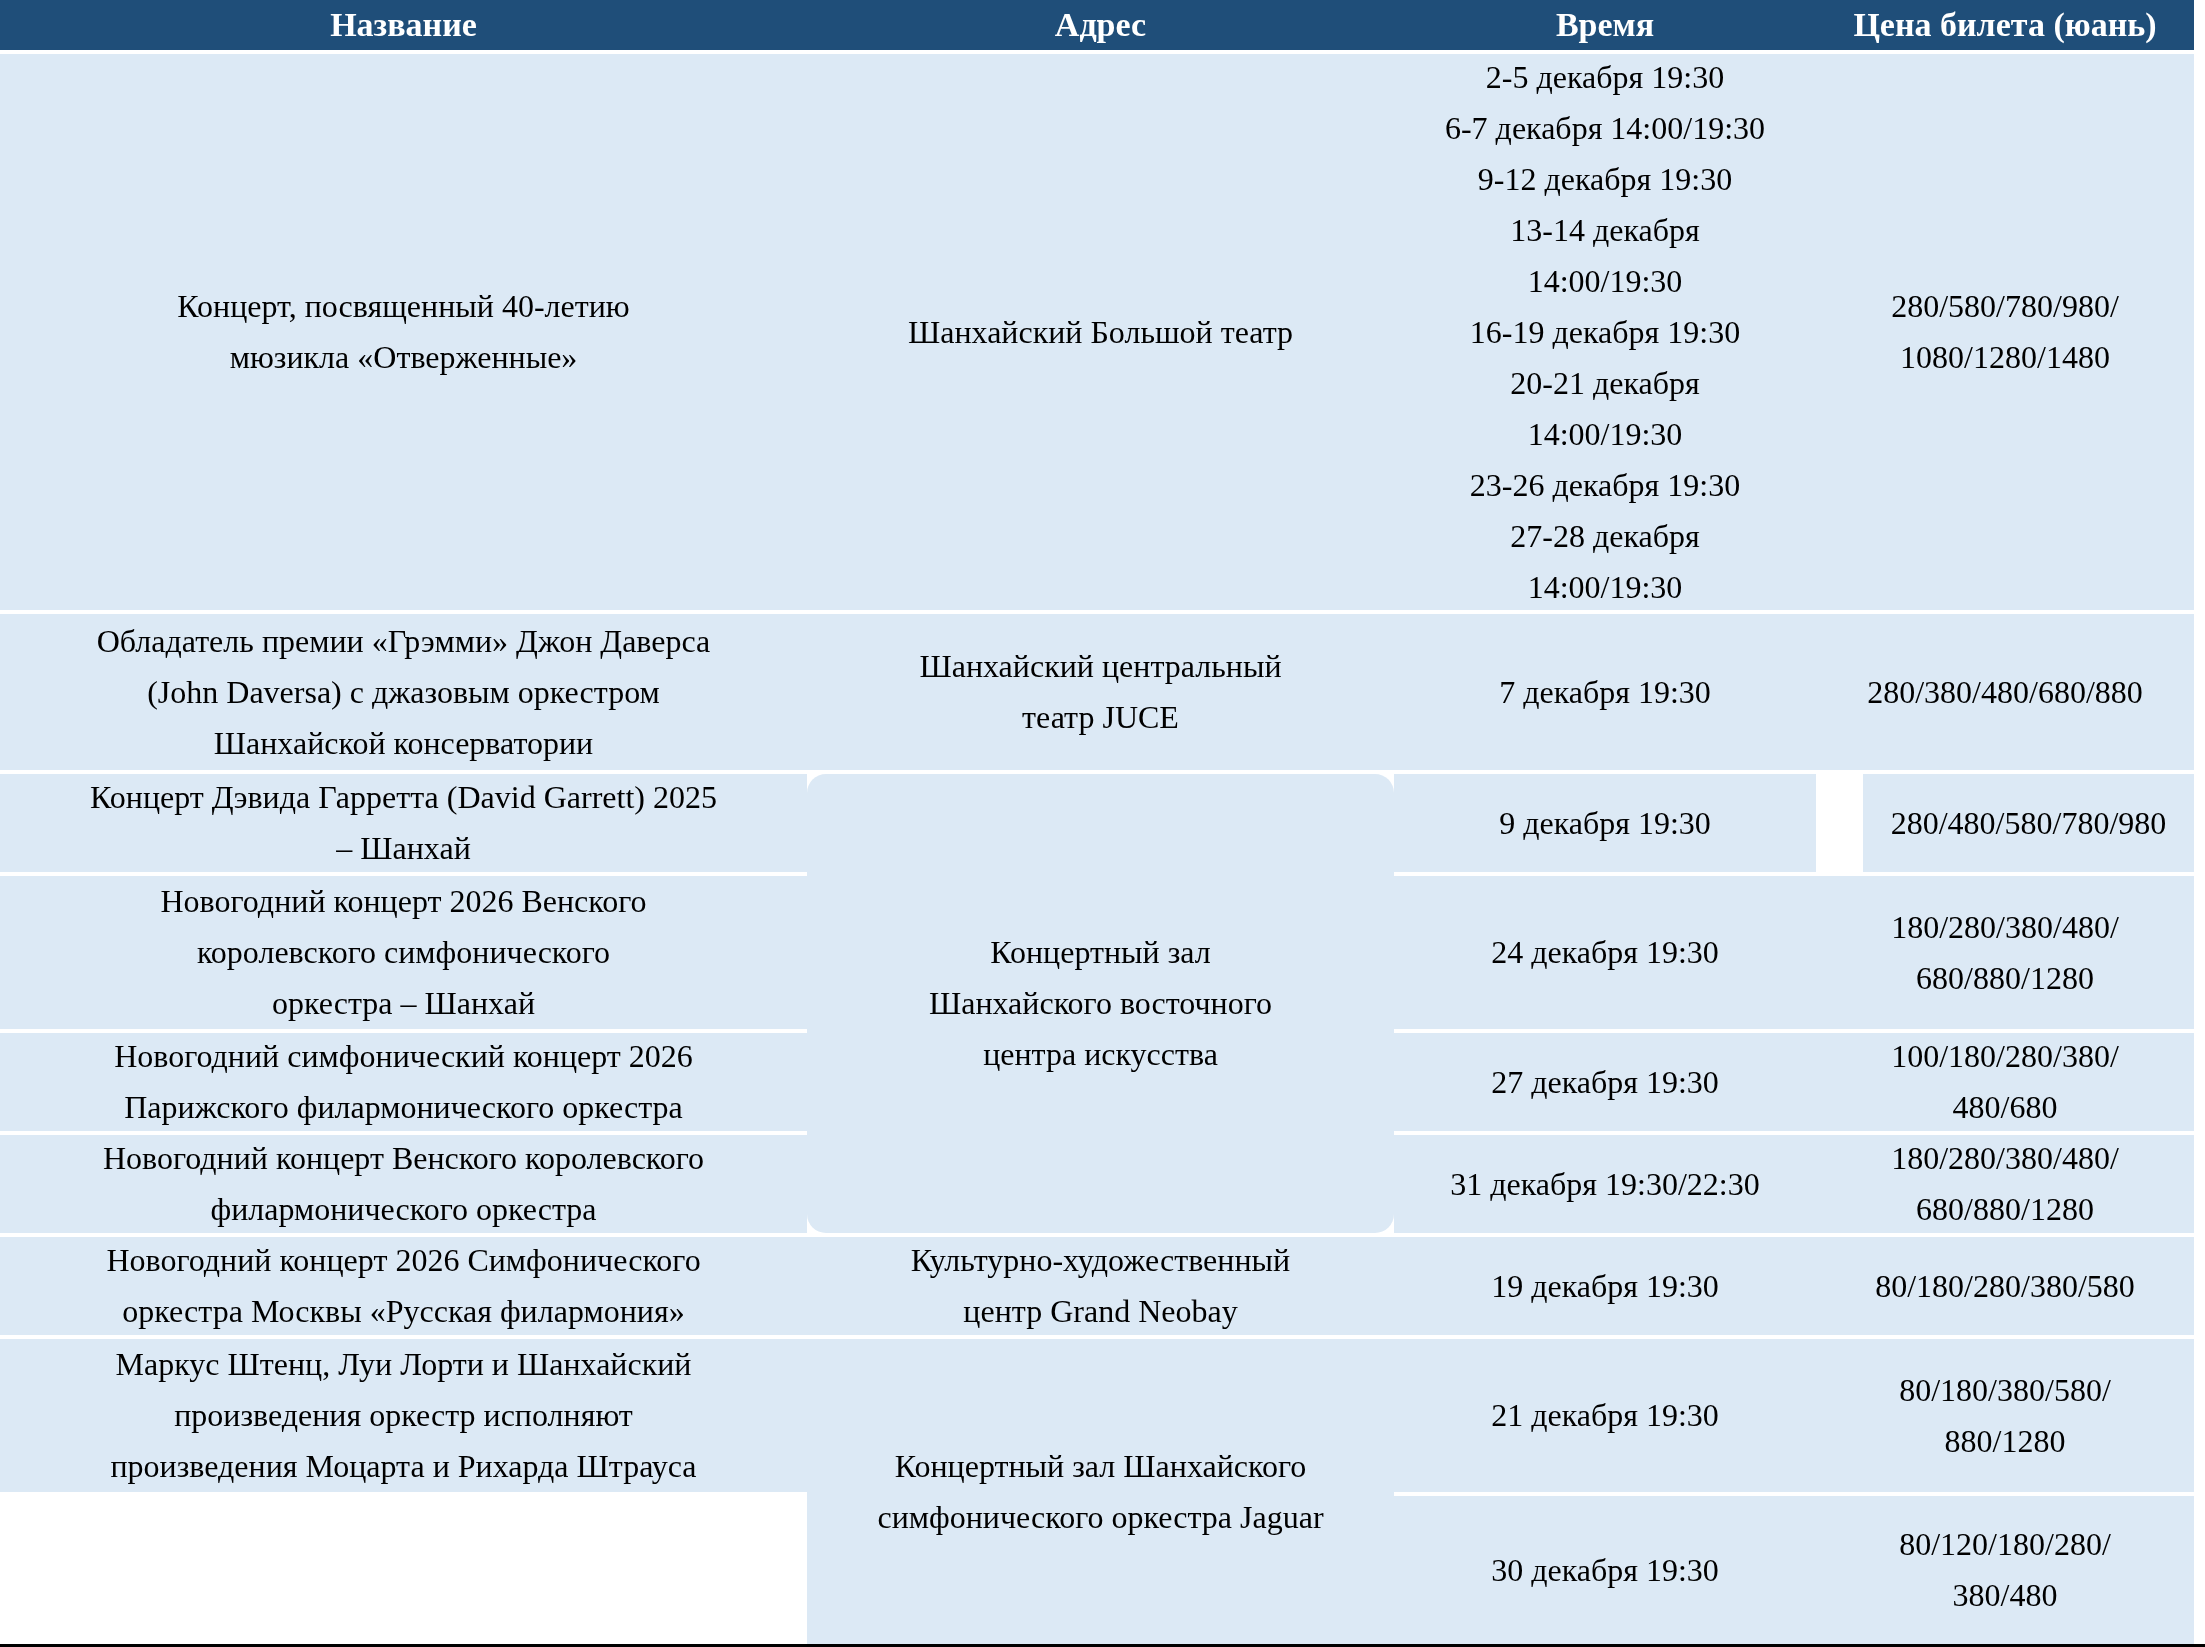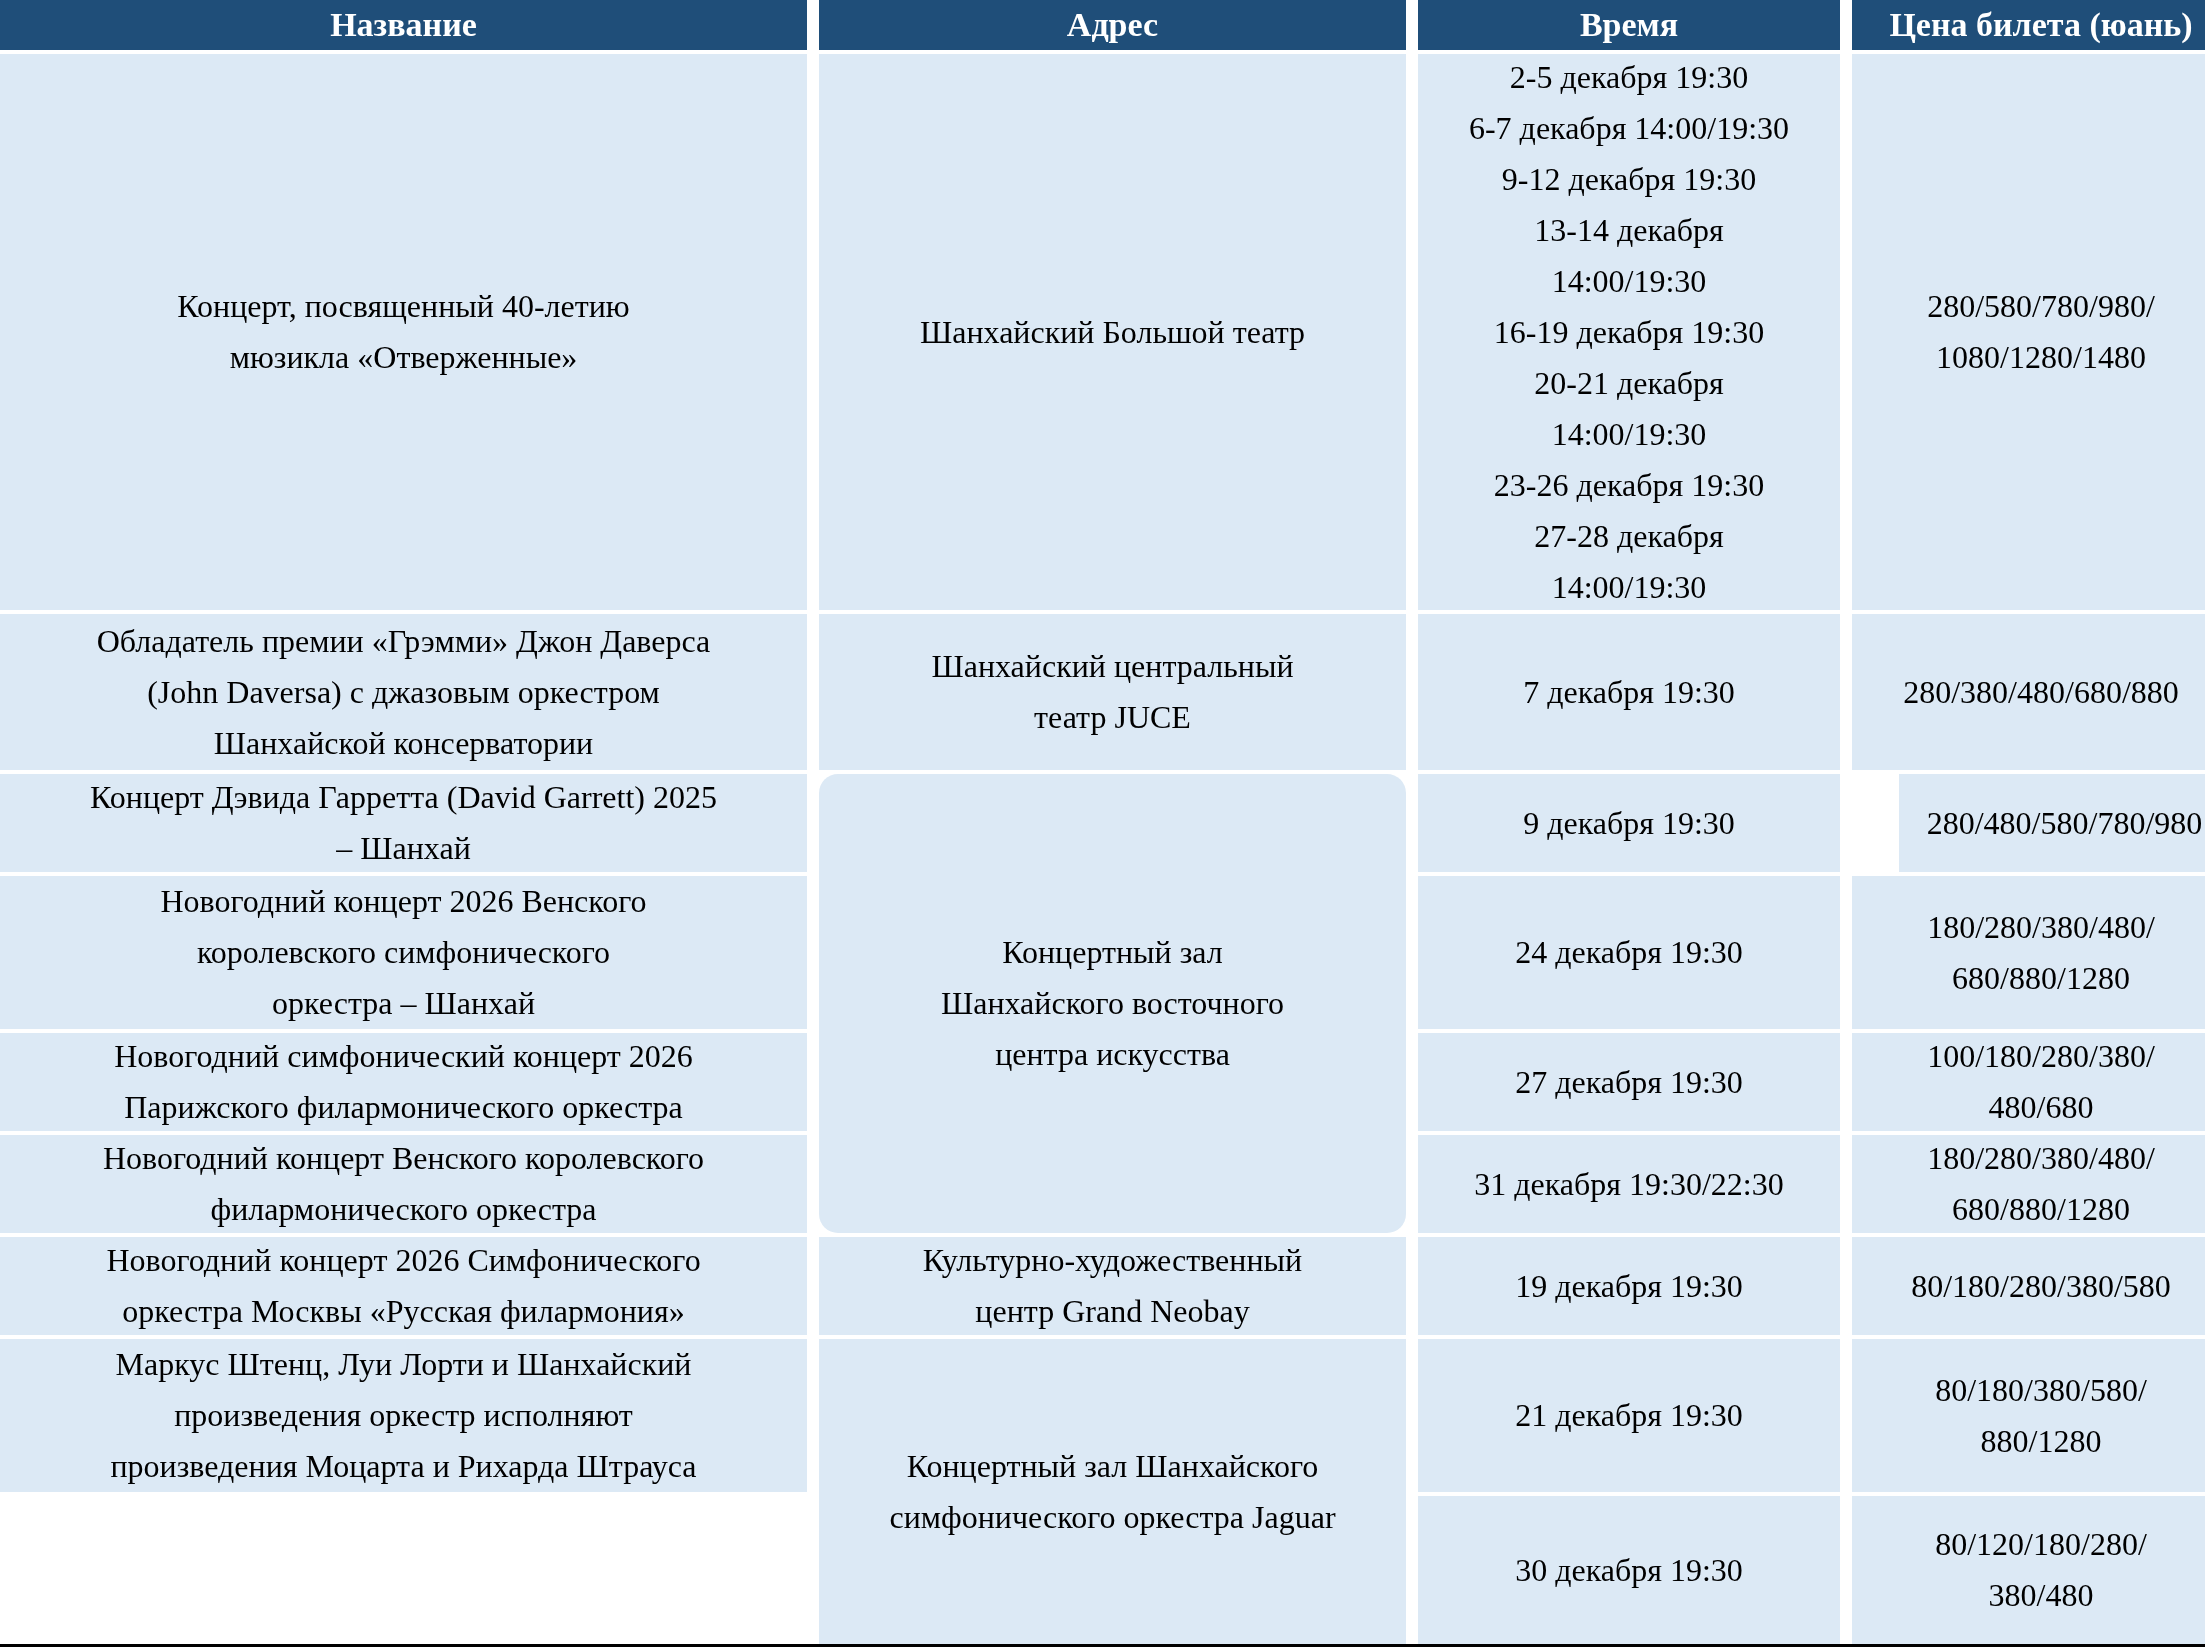--- a/index.html
+++ b/index.html
@@ -25,21 +25,21 @@
     height: 1647px;
     background: var(--gap-color);
     position: relative;
   }
   .grid {
     display: grid;
     width: 2205px;
     height: 1644px;
     grid-template-columns: 807px 587px 422px 378px;
     grid-template-rows: 50px 556px 156px 98px 153px 98px 98px 98px 153px 148px;
-    gap: 4px 12px;
+    gap: 4px 0;
     background: var(--gap-color);
   }
   .hcell {
     background: var(--header-bg);
     color: var(--header-text);
     font-weight: bold;
     font-size: 34px;
     display: flex;
     align-items: center;
     justify-content: center;

